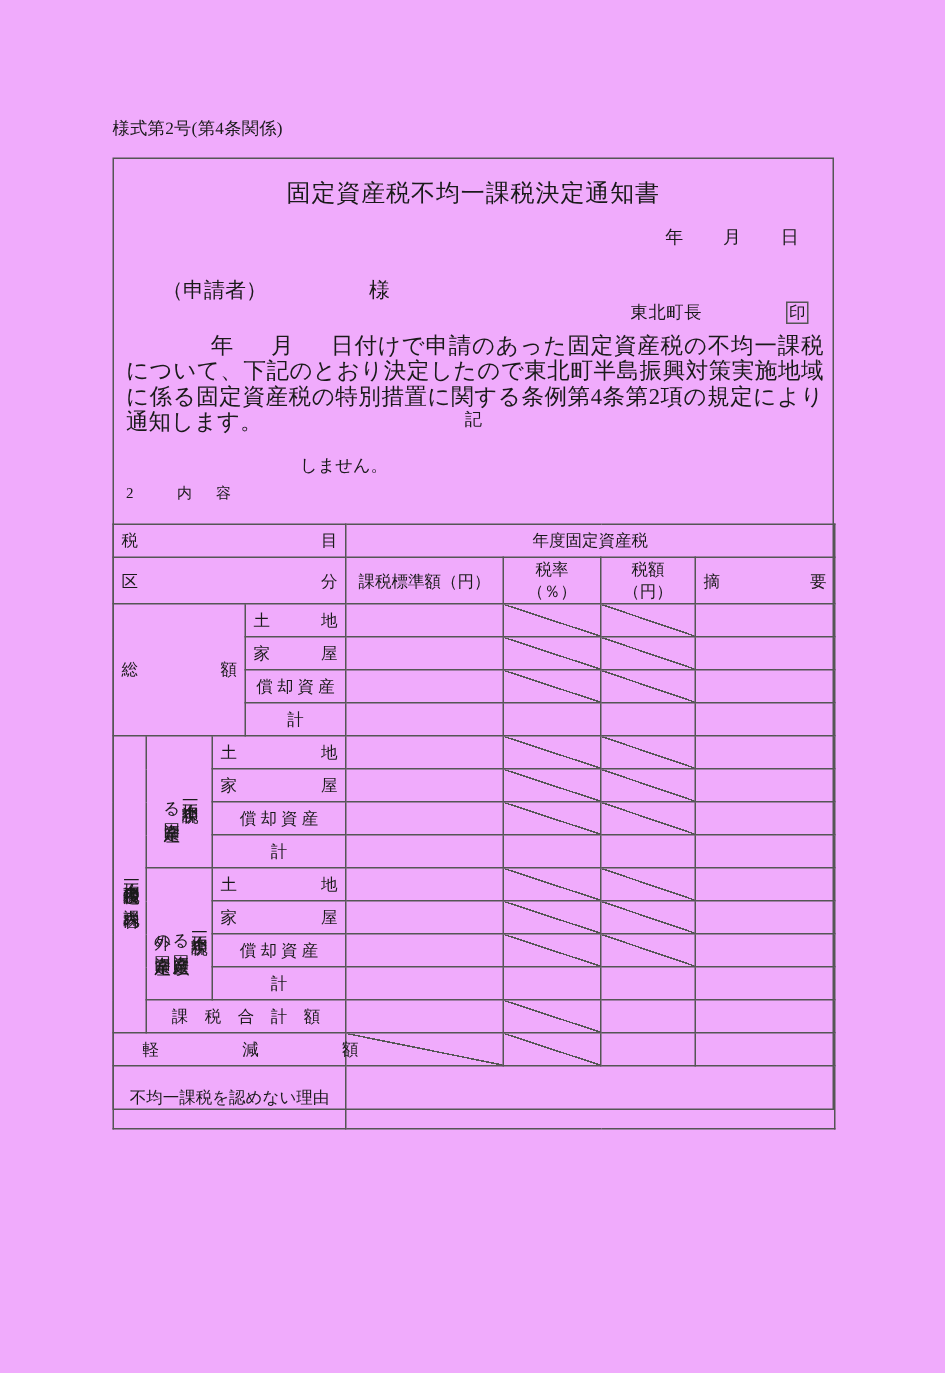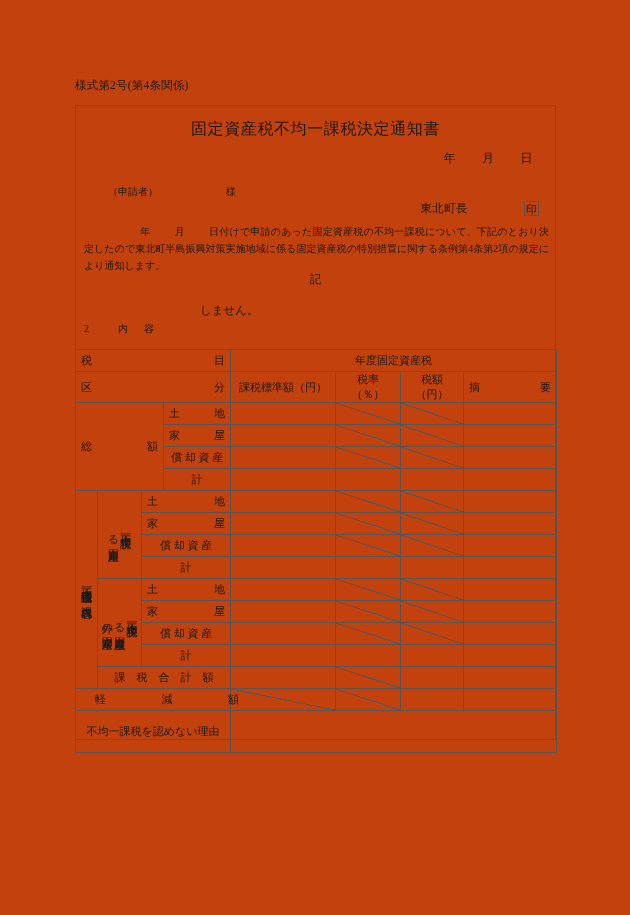--- a/index.html
+++ b/index.html
@@ -12,21 +12,21 @@
     height: 915px;
     position: relative;
     font-family: "Liberation Serif", "DejaVu Serif", serif;
     color: #1a1a1a;
     overflow: hidden;
   }
 
   .page {
     position: absolute;
     inset: 0;
-    background: #c2410c;
+    background: #f0abfc;
   }
 
   
   .form-number {
     position: absolute;
     left: 75px;
     top: 78px;
     font-size: 11.5px;
     letter-spacing: 0.2px;
     white-space: nowrap;
@@ -63,21 +63,21 @@
     top: 44px;
     font-size: 12px;
     letter-spacing: 0.5px;
   }
   .date-line .gap { display: inline-block; width: 26px; }
 
   .applicant-row {
     position: absolute;
     left: 32px;
     top: 79px;
-    font-size: 10px;
+    font-size: 14px;
   }
   .applicant-row .sama { display: inline-block; margin-left: 68px; }
 
   .issuer-row {
     position: absolute;
     right: 16px;
     top: 95px;
     font-size: 11.5px;
     display: flex;
   }
@@ -92,21 +92,21 @@
     text-align: center;
     font-size: 11px;
     box-sizing: border-box;
   }
 
   .body-text {
     position: absolute;
     left: 8px;
     right: 6px;
     top: 117px;
-    font-size: 10px;
+    font-size: 15px;
     line-height: 17px;
     text-align: justify;
   }
   .body-text .indent { display: inline-block; width: 56px; }
   .body-text .g { display: inline-block; width: 24px; }
 
   .ki-label {
     position: absolute;
     left: 0; right: 0;
     top: 166px;

